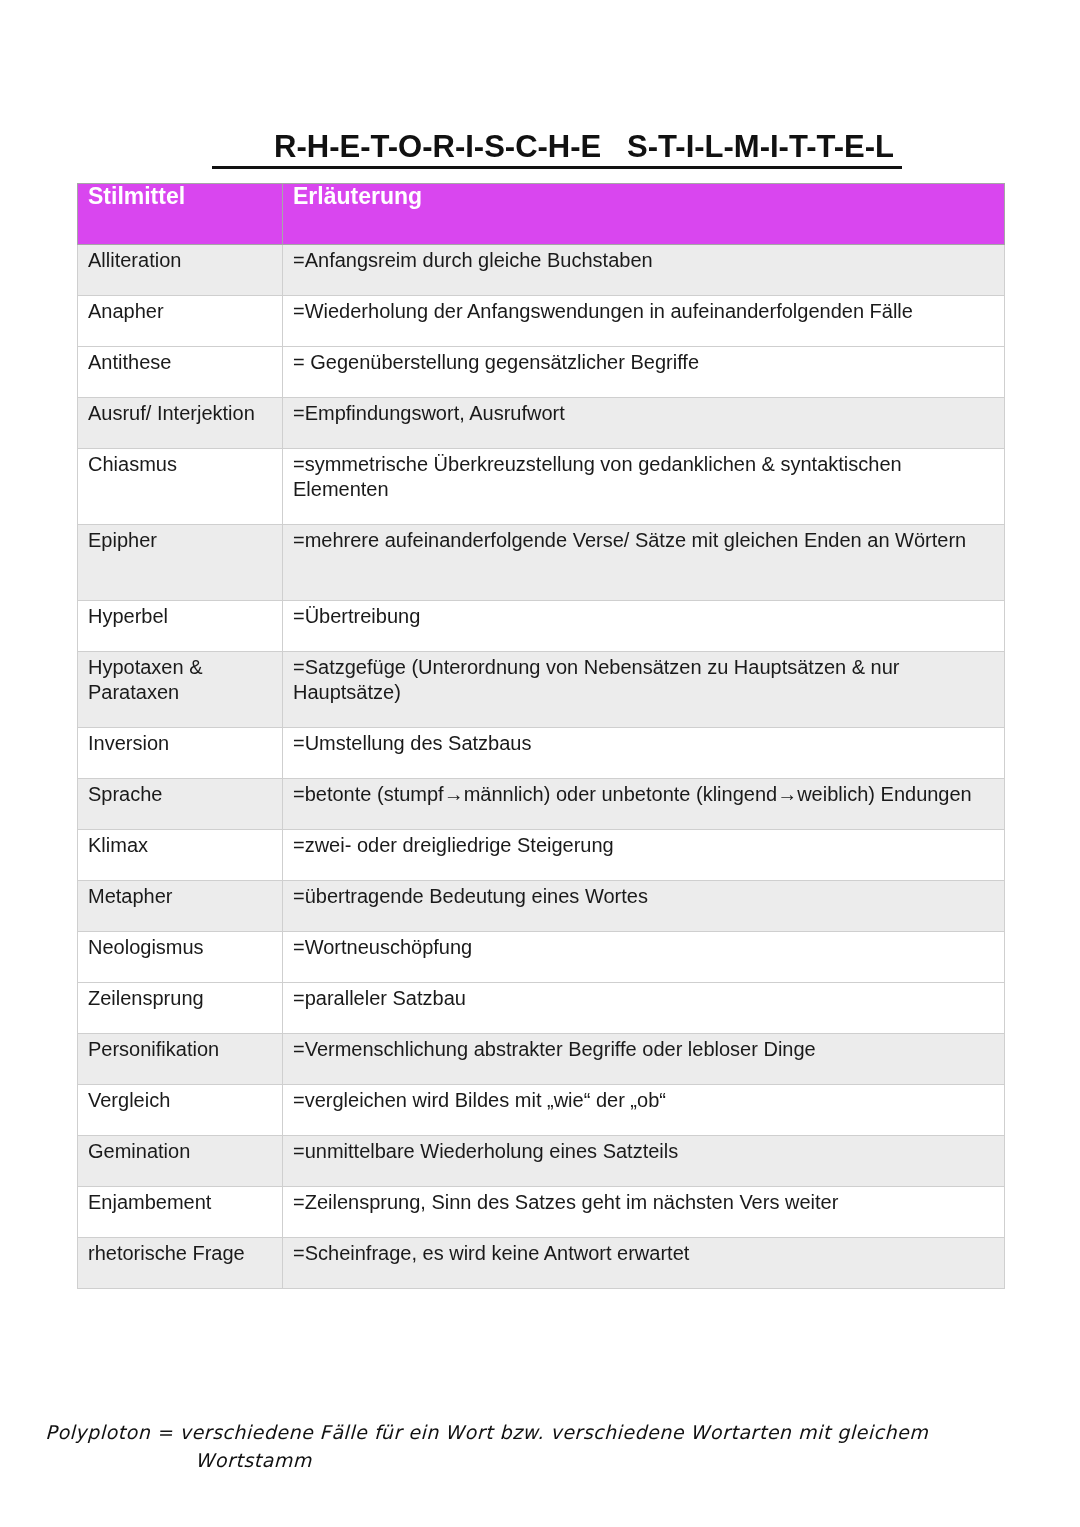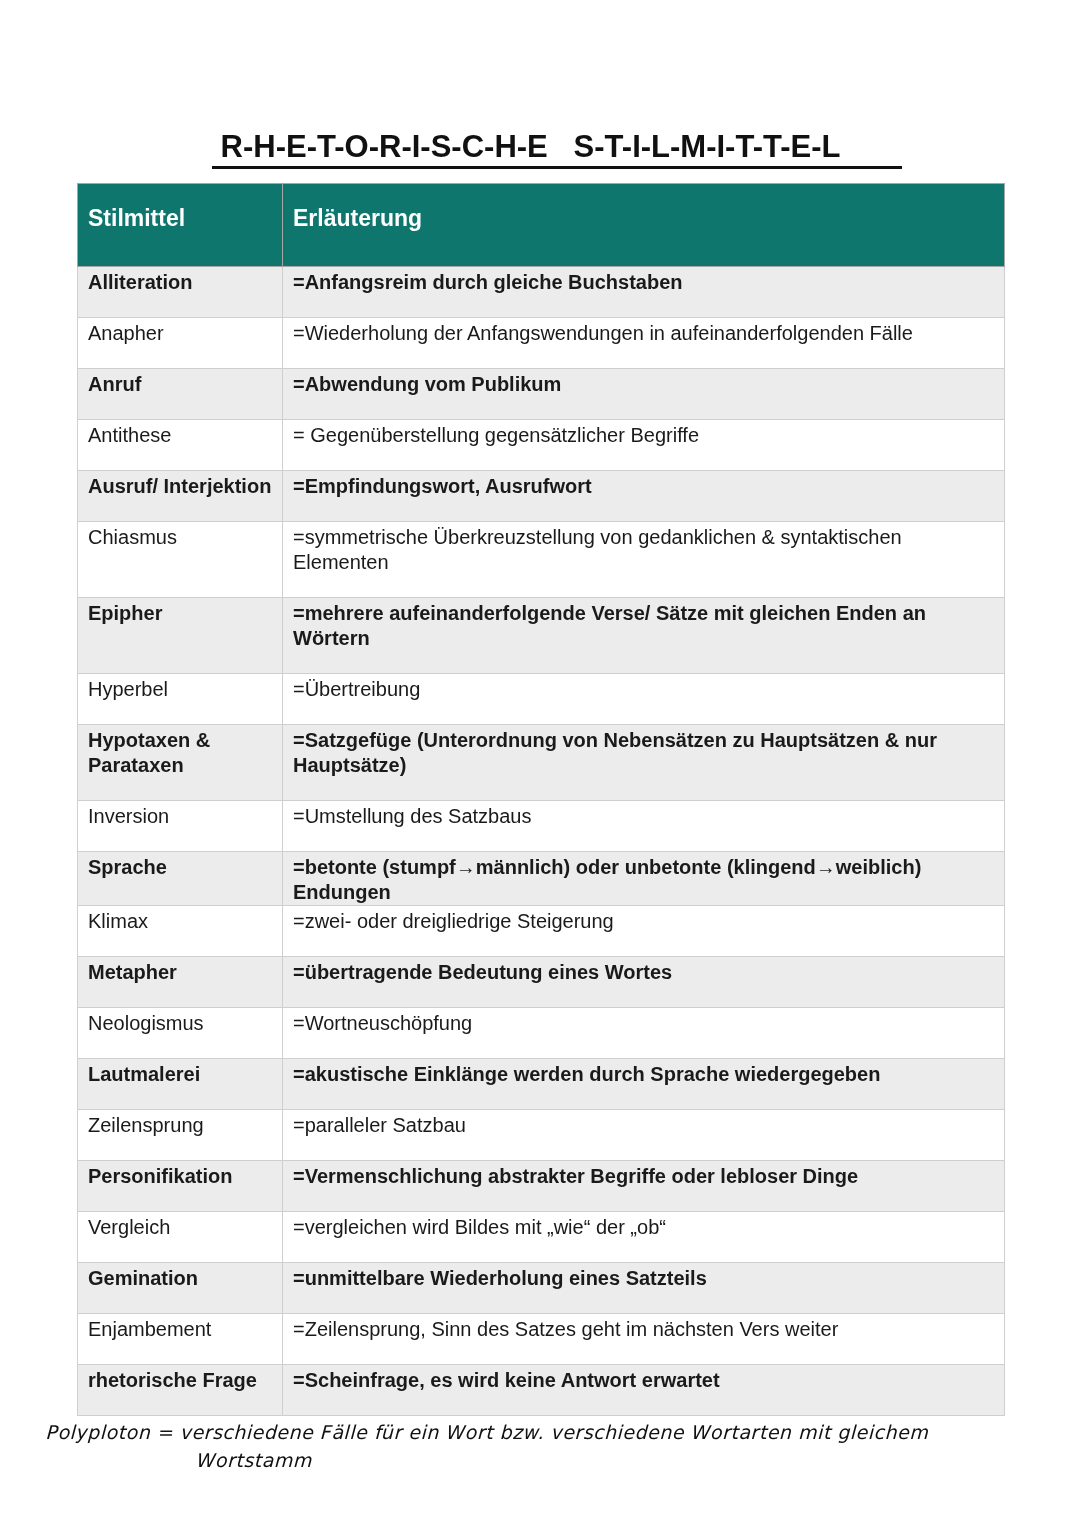--- a/index.html
+++ b/index.html
@@ -13,21 +13,21 @@
       position: relative;
       overflow: hidden;
       font-family: "Liberation Sans", sans-serif;
       color: #1a1a1a;
     }
     .title {
       position: absolute;
       left: 212px;
       top: 128px;
       width: 690px;
-      text-align: left;
+      text-align: right;
       font-family: "Liberation Sans", sans-serif;
       font-weight: bold;
       font-size: 31px;
       letter-spacing: 0px;
       color: #111;
       white-space: pre;
       line-height: 38px;
       border-bottom: 3px solid #111;
       padding-bottom: 0px;
     }
@@ -44,35 +44,35 @@
       vertical-align: top;
       text-align: left;
       padding: 0 10px;
       font-size: 20px;
       line-height: 25px;
       font-weight: normal;
     }
     .table col.c1 { width: 205px; }
     .table col.c2 { width: 722px; }
     .table thead th {
-      background: #0f766e;
+      background: #d946ef;
       color: #ffffff;
       font-weight: bold;
       font-size: 23px;
       height: 60px;
-      padding-top: 22px;
+      padding-top: 0;
       border-color: #a6a6a6;
     }
     .table tbody td {
       padding-top: 3px;
       height: 48px;
       box-sizing: border-box;
     }
     .table tbody tr.tall td { height: 76px; }
-    .table tbody tr.gray td { background: #ececec; font-weight: bold; }
+    .table tbody tr.gray td { background: #ececec; }
     .table tbody tr.white td { background: #ffffff; }
     .table tbody tr.tight td { height: 51px; }
 
     .handwriting {
       position: absolute;
       left: 46px;
       top: 1418px;
       width: 960px;
       font-family: "DejaVu Sans", sans-serif;
       font-size: 19px;
@@ -105,24 +105,20 @@
   </thead>
   <tbody>
     <tr class="gray tight">
       <td>Alliteration</td>
       <td>=Anfangsreim durch gleiche Buchstaben</td>
     </tr>
     <tr class="white tight">
       <td>Anapher</td>
       <td>=Wiederholung der Anfangswendungen in aufeinanderfolgenden Fälle</td>
     </tr>
-    <tr class="gray tight">
-      <td>Anruf</td>
-      <td>=Abwendung vom Publikum</td>
-    </tr>
     <tr class="white tight">
       <td>Antithese</td>
       <td>= Gegenüberstellung gegensätzlicher Begriffe</td>
     </tr>
     <tr class="gray tight">
       <td>Ausruf/ Interjektion</td>
       <td>=Empfindungswort, Ausrufwort</td>
     </tr>
     <tr class="white tall">
       <td>Chiasmus</td>
@@ -153,24 +149,20 @@
       <td>=zwei- oder dreigliedrige Steigerung</td>
     </tr>
     <tr class="gray tight">
       <td>Metapher</td>
       <td>=übertragende Bedeutung eines Wortes</td>
     </tr>
     <tr class="white tight">
       <td>Neologismus</td>
       <td>=Wortneuschöpfung</td>
     </tr>
-    <tr class="gray tight">
-      <td>Lautmalerei</td>
-      <td>=akustische Einklänge werden durch Sprache wiedergegeben</td>
-    </tr>
     <tr class="white tight">
       <td>Zeilensprung</td>
       <td>=paralleler Satzbau</td>
     </tr>
     <tr class="gray tight">
       <td>Personifikation</td>
       <td>=Vermenschlichung abstrakter Begriffe oder lebloser Dinge</td>
     </tr>
     <tr class="white tight">
       <td>Vergleich</td>

